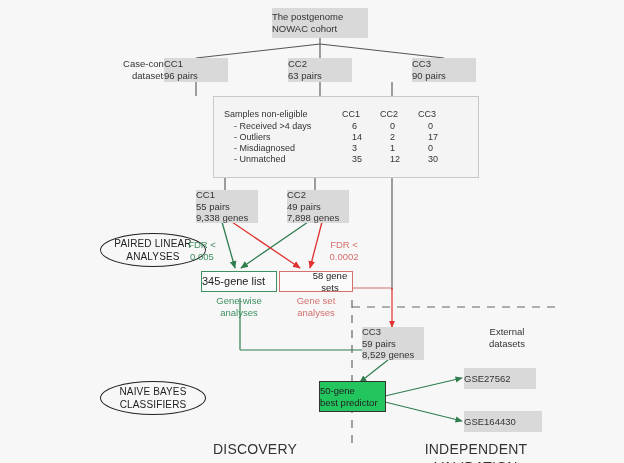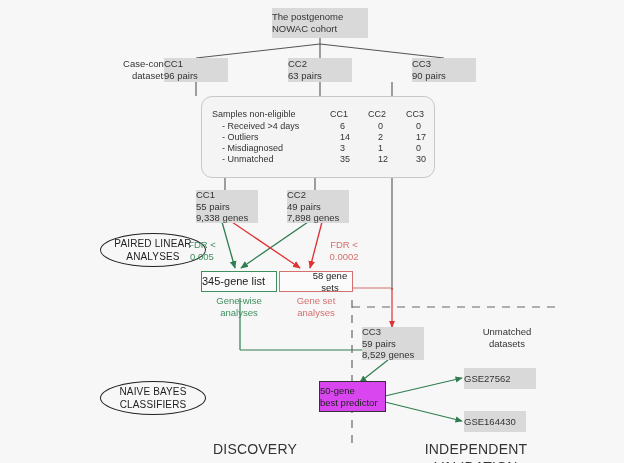--- a/index.html
+++ b/index.html
@@ -44,21 +44,21 @@
   }
   .redbox{
     border:1.4px solid #d4706e;
     background:#fbfbfb;
     color:#222;
     font-size:9.5px;
     padding-left:28px;
   }
   .blackbox{
     border:1.2px solid #333;
-    background:#d946ef;
+    background:#22c55e;
     color:#222;
     font-size:9.5px;
   }
   .plain{
     position:absolute;
     text-align:center;
     font-size:9.5px;
     color:#333;
     line-height:1.25;
   }
@@ -172,21 +172,21 @@
   </div>
   <div class="node grey" style="left:288px;top:58px;width:64px;height:24px;">
     <span>CC2</span>
     <span>63 pairs</span>
   </div>
   <div class="node grey" style="left:412px;top:58px;width:64px;height:24px;">
     <span>CC3</span>
     <span>90 pairs</span>
   </div>
 
-  <div class="node tablebox" style="left:201px;top:96px;width:234px;height:82px;border-radius:11px;">
+  <div class="node tablebox" style="left:213px;top:96px;width:266px;height:82px;">
     <div class="trow thead">
       <div class="tlabel">Samples non-eligible</div>
       <div class="tnum">CC1</div>
       <div class="tnum">CC2</div>
       <div class="tnum">CC3</div>
     </div>
     <div class="trow">
       <div class="tlabel indent">- Received &gt;4 days</div>
       <div class="tnum">6</div>
       <div class="tnum">0</div>
@@ -255,27 +255,27 @@
     <div>analyses</div>
   </div>
 
   <div class="node grey" style="left:362px;top:327px;width:62px;height:33px;">
     <span>CC3</span>
     <span>59 pairs</span>
     <span>8,529 genes</span>
   </div>
 
   <div class="plain" style="left:470px;top:326px;width:74px;">
-    <div>Unmatched</div>
+    <div>External</div>
     <div>datasets</div>
   </div>
   <div class="node grey" style="left:464px;top:368px;width:72px;height:21px;">
     <span>GSE27562</span>
   </div>
-  <div class="node grey" style="left:464px;top:411px;width:62px;height:21px;">
+  <div class="node grey" style="left:464px;top:411px;width:78px;height:21px;">
     <span>GSE164430</span>
   </div>
 
   <div class="ellipse" style="left:100px;top:381px;width:104px;height:32px;">
     <div>
       <div>NAIVE BAYES</div>
       <div>CLASSIFIERS</div>
     </div>
   </div>
 

